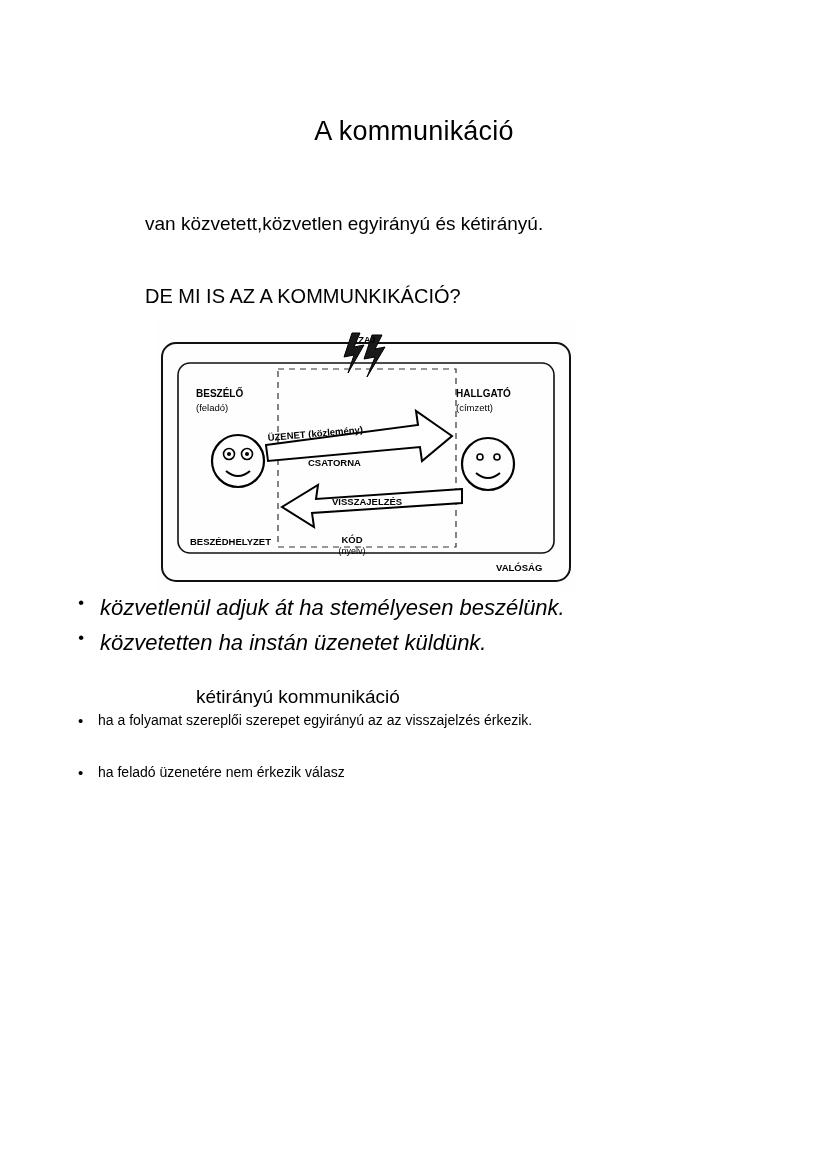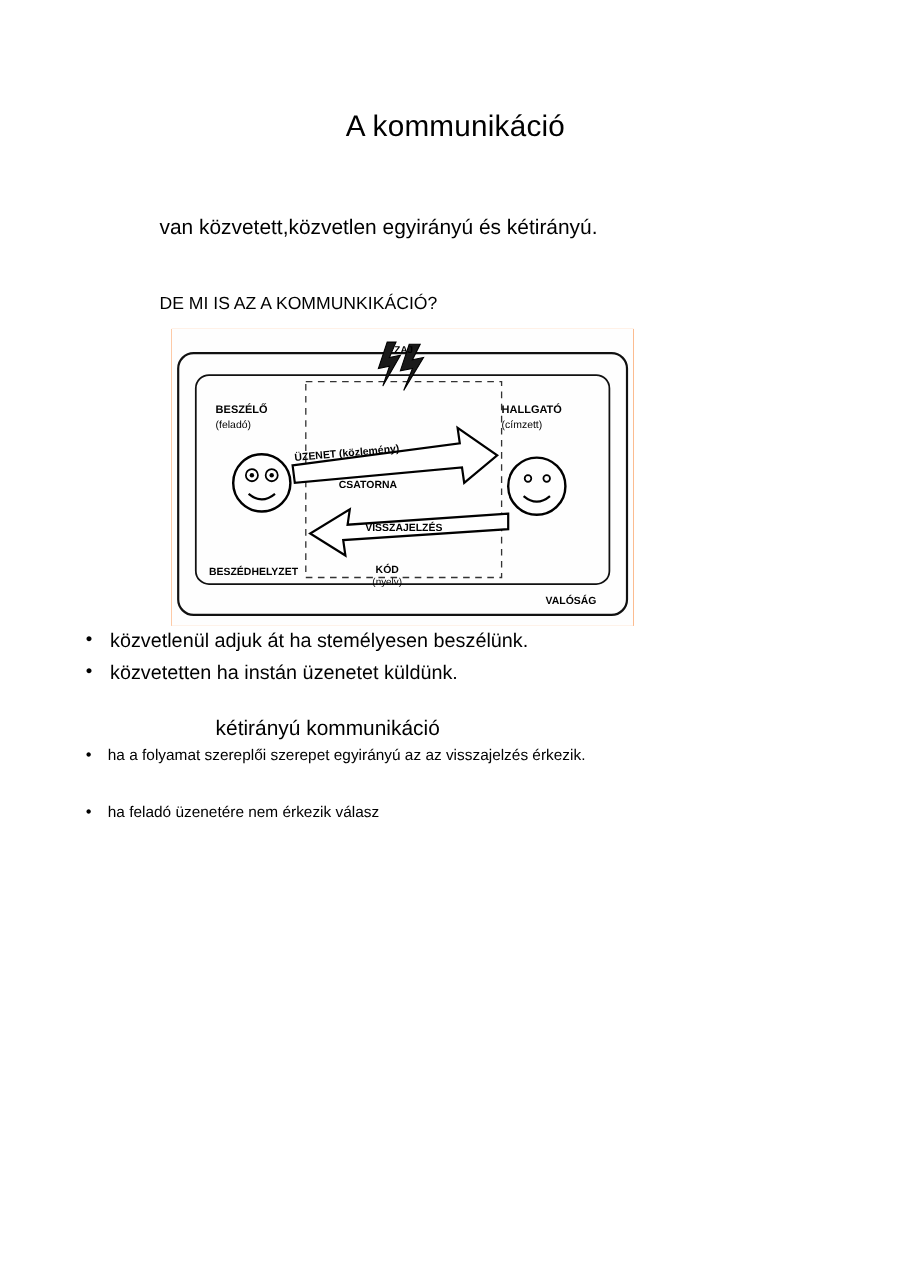--- a/index.html
+++ b/index.html
@@ -13,21 +13,21 @@
     font-family: "Liberation Sans", sans-serif;
     color: #000000;
     overflow: hidden;
     position: relative;
   }
   .page {
     width: 828px;
     height: 1169px;
     position: relative;
     box-sizing: border-box;
-    padding: 0 78px;
+    padding: 16px 78px;
   }
   .doc-title {
     text-align: center;
     font-size: 27px;
     font-weight: 400;
     margin: 0;
     padding-top: 100px;
     letter-spacing: 0.2px;
   }
   ul.bullets {
@@ -54,46 +54,47 @@
   }
   .para-plain {
     margin-top: 62px;
     padding-left: 67px;
     font-size: 19px;
     line-height: 1.6;
   }
   .question {
     margin-top: 42px;
     padding-left: 67px;
-    font-size: 16px;
+    font-size: 20px;
     line-height: 1.5;
   }
   .figure-wrap {
     margin-top: 10px;
     padding-left: 78px;
     position: relative;
   }
   .figure {
     width: 420px;
     height: 270px;
     position: relative;
-    background: #f97316;
+    background: #c4b5fd;
     overflow: hidden;
   }
   .fig-svg { display: block; }
   .mid-list {
     margin-top: 8px;
     padding-left: 105px;
   }
   .mid-list li {
     position: relative;
-    font-size: 18px;
+    font-size: 22px;
     line-height: 1.5;
     padding-left: 22px;
     margin-bottom: 2px;
+    font-style: italic;
   }
   .mid-list li::before {
     content: "\2022";
     position: absolute;
     left: 0;
     top: -1px;
     font-size: 17px;
   }
   .sub-head {
     font-size: 19px;

